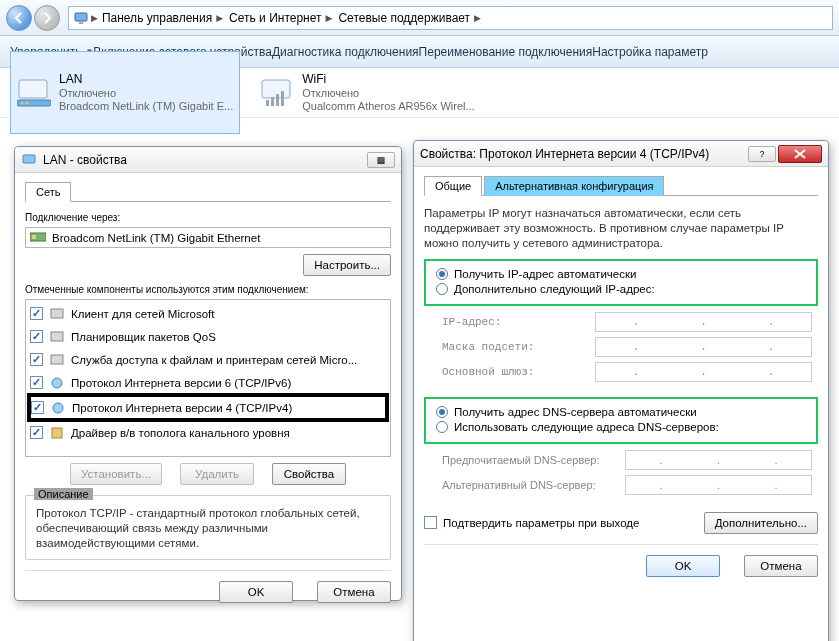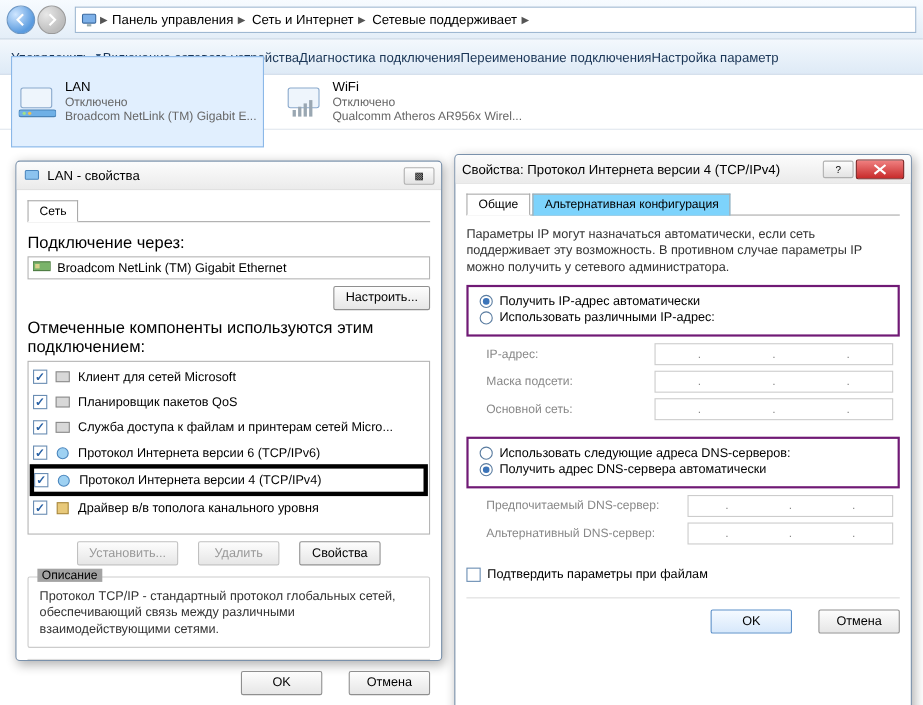--- a/index.html
+++ b/index.html
@@ -129,42 +129,42 @@
     display:flex; align-items:center; justify-content:space-around;
     color:#bbb; font-size:11px; padding:0 6px;
   }
   .ip-dot { color:#888; }
   .radio { display:flex; align-items:center; gap:6px; margin:3px 0 3px 4px; font-size:11.5px; }
   .radio .r {
     width:12px; height:12px; border:1px solid #5a7ca0; border-radius:50%;
     display:flex; align-items:center; justify-content:center; background:#fff;
   }
   .radio.sel .r::after { content:""; width:6px; height:6px; background:#3b74b9; border-radius:50%; }
-  .hl-box { border:2px solid #701a75; padding:4px 6px 6px; margin:6px 0; }
+  .hl-box { border:2px solid #22c55e; padding:4px 6px 6px; margin:6px 0; }
   .cbx { display:flex; align-items:center; gap:6px; margin:4px 0; font-size:11.5px; }
   .cbx .c { width:13px; height:13px; border:1px solid #6a8db3; background:#fff; display:flex; align-items:center; justify-content:center; font-size:11px; color:#2a62a5; }
   .cbx.checked .c::after { content:"✓"; font-weight:bold; }
   .btn {
     min-width:74px; height:22px; padding:0 10px;
     background:linear-gradient(#fdfdfd,#e6e6e6);
     border:1px solid #8f8f8f; border-radius:2px;
     font-size:11.5px; cursor:pointer;
     display:inline-flex; align-items:center; justify-content:center;
   }
   .btn[disabled] { color:#999; border-color:#c0c0c0; cursor:default; }
   .btn.ok { background:linear-gradient(#f5faff,#d7e8fb); border-color:#5a8fc9; }
   .footer { display:flex; justify-content:flex-end; gap:24px; padding-top:10px; border-top:1px solid #ddd; margin-top:10px; }
   .list-comp {
     border:1px solid #b5b5b5; background:#fff; height:158px; overflow:hidden; padding:2px;
   }
   .list-row { display:flex; align-items:center; gap:6px; padding:1px 2px; font-size:11.5px; }
   .list-row.hl { border:4px solid #000000; margin:-1px; padding:0 0 0 0; }
   .list-row .li-icon { width:16px; height:16px; display:flex; align-items:center; justify-content:center; }
   .textbox { border:1px solid #b5b5b5; background:#fff; height:21px; padding:2px 4px; display:flex; align-items:center; font-size:11.5px; }
-  .small-lbl { font-size:15px; margin:4px 0; }
+  .small-lbl { font-size:10px; margin:4px 0; }
   .desc-box { font-size:11.5px; color:#333; line-height:1.3; }
   .comp-btn-row { display:flex; justify-content:center; gap:18px; margin-top:6px; }
 </style>
 </head>
 <body>
 
 <div class="explorer-top">
   <div class="nav-btn">
     <svg width="12" height="12" viewBox="0 0 12 12">
         <path d="M8 1 L3 6 L8 11" stroke="#fff" stroke-width="2" fill="none"></path>
@@ -403,59 +403,59 @@
 
     <div class="desc-box" style="margin-bottom:8px;">Параметры IP могут назначаться автоматически, если сеть поддерживает эту возможность. В противном случае параметры IP можно получить у сетевого администратора.</div>
 
     <div class="hl-box">
       <div class="radio sel">
           <span class="r"></span>
           <span>Получить IP-адрес автоматически</span>
         </div>
       <div class="radio">
           <span class="r"></span>
-          <span>Использовать различными IP-адрес:</span>
-        </div>
-    </div>
-
-    <div style="padding:0 6px 4px 18px;">
+          <span>Дополнительно следующий IP-адрес:</span>
+        </div>
+    </div>
+
+    <div style="padding:0 6px 4px 18px;font-family:Liberation Mono, monospace;">
       <div class="field-row">
           <span class="field-label">IP-адрес:</span>
           <span class="ip-input">
             <span class="ip-dot">.</span>
             <span class="ip-dot">.</span>
             <span class="ip-dot">.</span>
           </span>
         </div>
       <div class="field-row">
           <span class="field-label">Маска подсети:</span>
           <span class="ip-input">
             <span class="ip-dot">.</span>
             <span class="ip-dot">.</span>
             <span class="ip-dot">.</span>
           </span>
         </div>
       <div class="field-row">
-          <span class="field-label">Основной сеть:</span>
+          <span class="field-label">Основной шлюз:</span>
           <span class="ip-input">
             <span class="ip-dot">.</span>
             <span class="ip-dot">.</span>
             <span class="ip-dot">.</span>
           </span>
         </div>
     </div>
 
     <div class="hl-box">
+      <div class="radio sel">
+          <span class="r"></span>
+          <span>Получить адрес DNS-сервера автоматически</span>
+        </div>
       <div class="radio">
           <span class="r"></span>
           <span>Использовать следующие адреса DNS-серверов:</span>
-        </div>
-      <div class="radio sel">
-          <span class="r"></span>
-          <span>Получить адрес DNS-сервера автоматически</span>
         </div>
     </div>
 
     <div style="padding:0 6px 4px 18px;">
       <div class="field-row">
           <span class="field-label" style="flex-basis:175px">Предпочитаемый DNS-сервер:</span>
           <span class="ip-input">
             <span class="ip-dot">.</span>
             <span class="ip-dot">.</span>
             <span class="ip-dot">.</span>
@@ -467,22 +467,25 @@
             <span class="ip-dot">.</span>
             <span class="ip-dot">.</span>
             <span class="ip-dot">.</span>
           </span>
         </div>
     </div>
 
     <div style="display:flex; align-items:center; justify-content:space-between; margin-top:8px;">
       <span class="cbx">
           <span class="c"></span>
-          <span>Подтвердить параметры при файлам</span>
+          <span>Подтвердить параметры при выходе</span>
         </span>
+      <button class="btn">
+          <span>Дополнительно...</span>
+        </button>
     </div>
 
     <div class="footer">
       <button class="btn ok">
           <span>OK</span>
         </button>
       <button class="btn">
           <span>Отмена</span>
         </button>
     </div>

